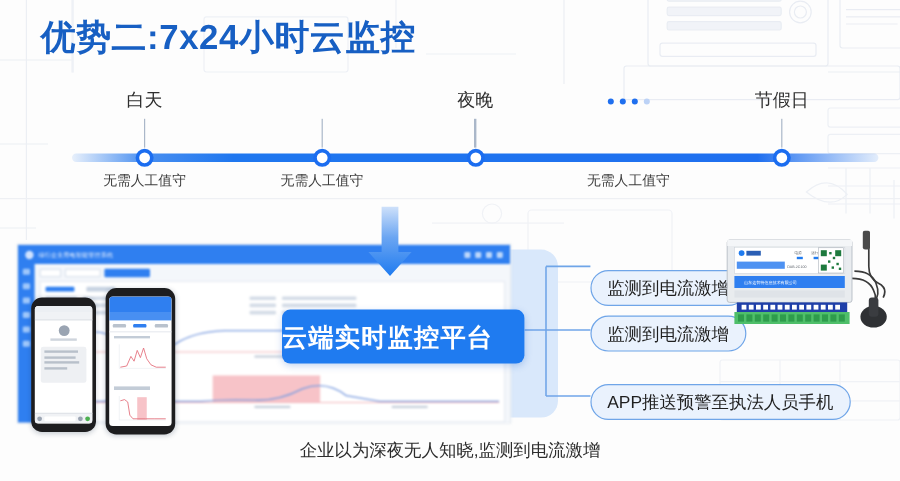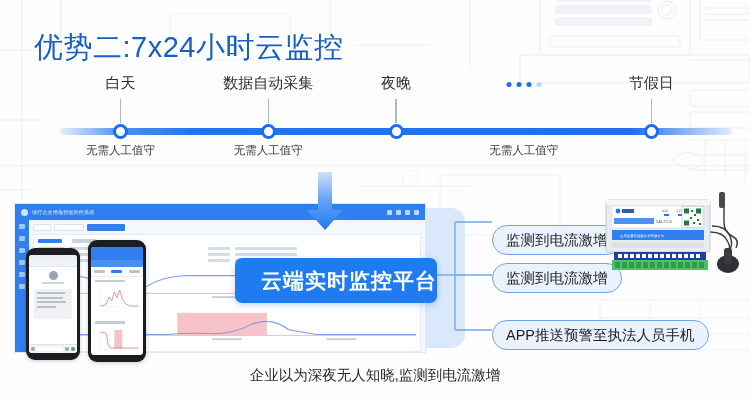--- a/index.html
+++ b/index.html
@@ -14,23 +14,23 @@
   
   #bg-watermark {
     position: absolute; inset: 0;
     pointer-events: none;
     z-index: 0;
   }
 
   
   #title {
     position: absolute;
-    left: 34px; top: 28px;
+    left: 34px; top: 12px;
     font-size: 29px;
-    font-weight: normal;
+    font-weight: bold;
     color: #175fc3;
     letter-spacing: 0.5px;
     white-space: nowrap;
     z-index: 5;
   }
 
   
   #timeline {
     position: absolute;
     left: 60px; top: 70px;
@@ -212,21 +212,21 @@
     z-index: 6;
   }
 
   
   #cloud-box {
     position: absolute;
     left: 235px; top: 258px;
     width: 202px; height: 45px;
     background: #1f7bf0;
     border-radius: 7px;
-    display: flex; align-items: center; justify-content: flex-end;
+    display: flex; align-items: center; justify-content: flex-start;
     color: #ffffff;
     font-size: 21px;
     font-weight: bold;
     letter-spacing: 1px;
     z-index: 7;
     box-shadow: 0 2px 6px rgba(25,90,200,0.25);
   }
 
   
   #connector {
@@ -329,21 +329,20 @@
 <div id="title">优势二:7x24小时云监控</div>
 
 <div id="timeline">
   <div class="tl-bar"></div>
 
   <div class="tl-top-label" style="left:9%">白天</div>
   <div class="tl-tick" style="left:9%"></div>
   <div class="tl-node" style="left:9%"></div>
   <div class="tl-bot-label" style="left:9%">无需人工值守</div>
 
-  <div class="tl-top-label" style="left:31%">数据自动采集</div>
   <div class="tl-tick" style="left:31%"></div>
   <div class="tl-node" style="left:31%"></div>
   <div class="tl-bot-label" style="left:31%">无需人工值守</div>
 
   <div class="tl-top-label" style="left:50%">夜晚</div>
   <div class="tl-tick" style="left:50%"></div>
   <div class="tl-node" style="left:50%"></div>
 
   <div class="tl-dots" style="left:69%">
     <i></i>

